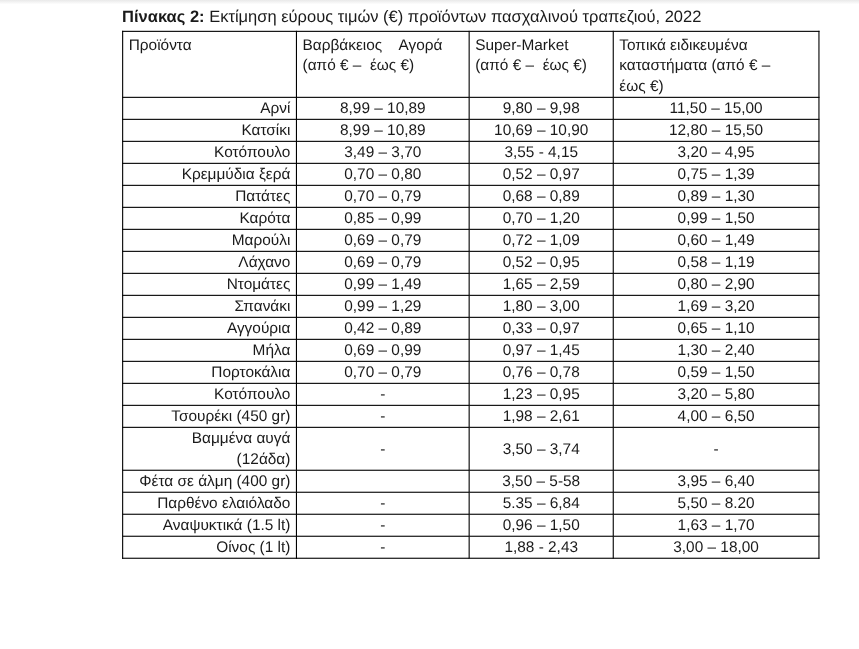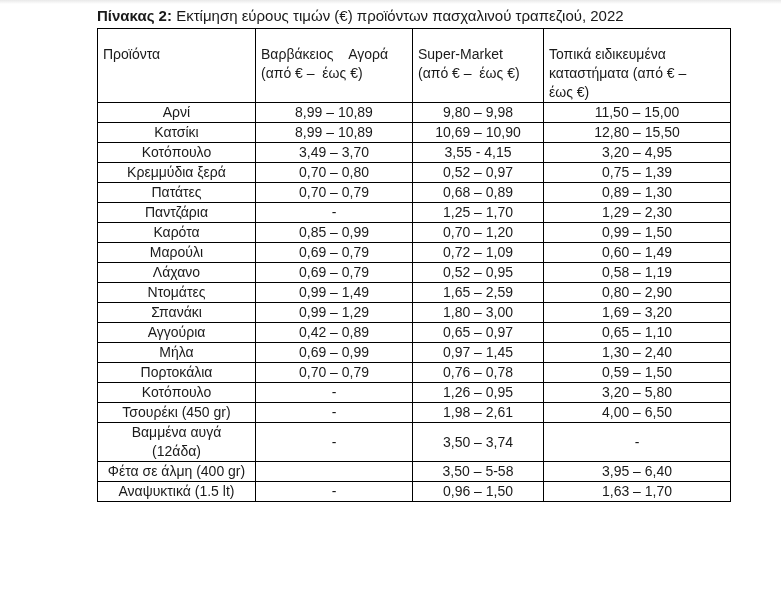--- a/index.html
+++ b/index.html
@@ -10,21 +10,21 @@
     color: #1a1a1a;
     overflow: hidden;
   }
   .page-top-shadow {
     position: absolute; left: 0; top: 0;
     width: 781px; height: 4px;
     background: linear-gradient(to bottom, #e9e9e9, #ffffff);
   }
   .doc {
     position: absolute;
-    left: 97px;
+    left: 111px;
     top: 6px;
     width: 636px;
   }
   .doc-title {
     font-size: 15px;
     line-height: 20px;
     margin-bottom: 2px;
     white-space: nowrap;
   }
   .doc-title .title-label { font-weight: bold; }
@@ -43,30 +43,30 @@
     border: 1px solid #000000;
     padding: 0 5px;
     line-height: 19px;
     vertical-align: middle;
   }
   table.price-table th {
     font-weight: normal;
     text-align: left;
     vertical-align: top;
     height: 50px;
-    padding-top: 16px;
+    padding-top: 2px;
     white-space: pre-wrap;
   }
   table.price-table td {
     height: 20px;
     text-align: center;
     white-space: pre-wrap;
   }
   table.price-table td.product-cell {
-    text-align: center;
+    text-align: right;
   }
 </style>
 </head>
 <body>
 
 <div class="page-top-shadow"></div>
 
 <div class="doc">
   <p class="doc-title"><span class="title-label">Πίνακας 2:</span><span> Εκτίμηση εύρους τιμών (€) προϊόντων πασχαλινού τραπεζιού, 2022</span></p>
 
@@ -114,26 +114,20 @@
           <td class="supermarket-cell">0,52 – 0,97</td>
           <td class="local-cell">0,75 – 1,39</td>
         </tr>
         <tr>
           <td class="product-cell">Πατάτες</td>
           <td class="varvakeios-cell">0,70 – 0,79</td>
           <td class="supermarket-cell">0,68 – 0,89</td>
           <td class="local-cell">0,89 – 1,30</td>
         </tr>
         <tr>
-          <td class="product-cell">Παντζάρια</td>
-          <td class="varvakeios-cell">-</td>
-          <td class="supermarket-cell">1,25 – 1,70</td>
-          <td class="local-cell">1,29 – 2,30</td>
-        </tr>
-        <tr>
           <td class="product-cell">Καρότα</td>
           <td class="varvakeios-cell">0,85 – 0,99</td>
           <td class="supermarket-cell">0,70 – 1,20</td>
           <td class="local-cell">0,99 – 1,50</td>
         </tr>
         <tr>
           <td class="product-cell">Μαρούλι</td>
           <td class="varvakeios-cell">0,69 – 0,79</td>
           <td class="supermarket-cell">0,72 – 1,09</td>
           <td class="local-cell">0,60 – 1,49</td>
@@ -152,39 +146,39 @@
         </tr>
         <tr>
           <td class="product-cell">Σπανάκι</td>
           <td class="varvakeios-cell">0,99 – 1,29</td>
           <td class="supermarket-cell">1,80 – 3,00</td>
           <td class="local-cell">1,69 – 3,20</td>
         </tr>
         <tr>
           <td class="product-cell">Αγγούρια</td>
           <td class="varvakeios-cell">0,42 – 0,89</td>
-          <td class="supermarket-cell">0,65 – 0,97</td>
+          <td class="supermarket-cell">0,33 – 0,97</td>
           <td class="local-cell">0,65 – 1,10</td>
         </tr>
         <tr>
           <td class="product-cell">Μήλα</td>
           <td class="varvakeios-cell">0,69 – 0,99</td>
           <td class="supermarket-cell">0,97 – 1,45</td>
           <td class="local-cell">1,30 – 2,40</td>
         </tr>
         <tr>
           <td class="product-cell">Πορτοκάλια</td>
           <td class="varvakeios-cell">0,70 – 0,79</td>
           <td class="supermarket-cell">0,76 – 0,78</td>
           <td class="local-cell">0,59 – 1,50</td>
         </tr>
         <tr>
           <td class="product-cell">Κοτόπουλο</td>
           <td class="varvakeios-cell">-</td>
-          <td class="supermarket-cell">1,26 – 0,95</td>
+          <td class="supermarket-cell">1,23 – 0,95</td>
           <td class="local-cell">3,20 – 5,80</td>
         </tr>
         <tr>
           <td class="product-cell">Τσουρέκι (450 gr)</td>
           <td class="varvakeios-cell">-</td>
           <td class="supermarket-cell">1,98 – 2,61</td>
           <td class="local-cell">4,00 – 6,50</td>
         </tr>
         <tr>
           <td class="product-cell">Βαμμένα αυγά
@@ -193,20 +187,32 @@
           <td class="supermarket-cell">3,50 – 3,74</td>
           <td class="local-cell">-</td>
         </tr>
         <tr>
           <td class="product-cell">Φέτα σε άλμη (400 gr)</td>
           <td class="varvakeios-cell"></td>
           <td class="supermarket-cell">3,50 – 5-58</td>
           <td class="local-cell">3,95 – 6,40</td>
         </tr>
         <tr>
+          <td class="product-cell">Παρθένο ελαιόλαδο</td>
+          <td class="varvakeios-cell">-</td>
+          <td class="supermarket-cell">5.35 – 6,84</td>
+          <td class="local-cell">5,50 – 8.20</td>
+        </tr>
+        <tr>
           <td class="product-cell">Αναψυκτικά (1.5 lt)</td>
           <td class="varvakeios-cell">-</td>
           <td class="supermarket-cell">0,96 – 1,50</td>
           <td class="local-cell">1,63 – 1,70</td>
+        </tr>
+        <tr>
+          <td class="product-cell">Οίνος (1 lt)</td>
+          <td class="varvakeios-cell">-</td>
+          <td class="supermarket-cell">1,88 - 2,43</td>
+          <td class="local-cell">3,00 – 18,00</td>
         </tr>
       </tbody>
   </table>
 </div>
 
 </body></html>

